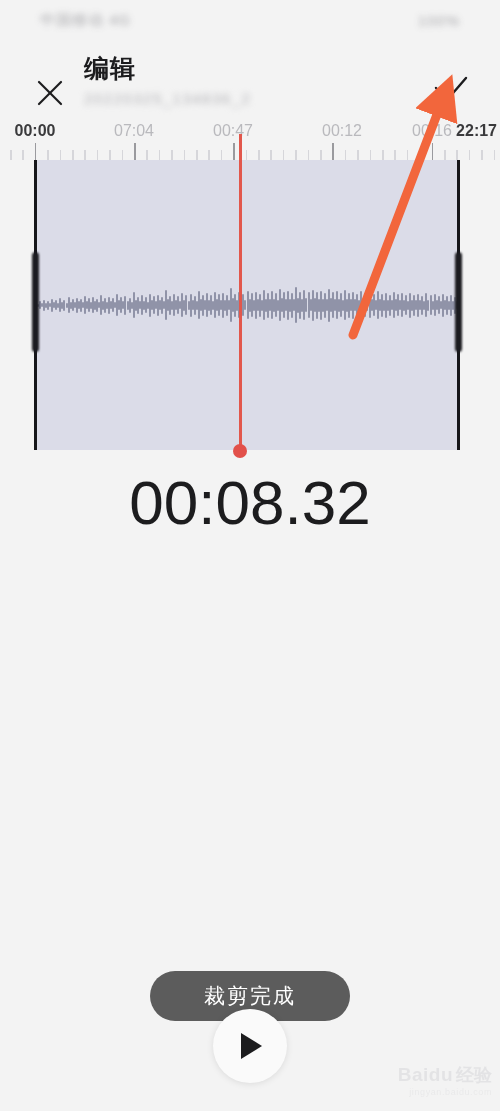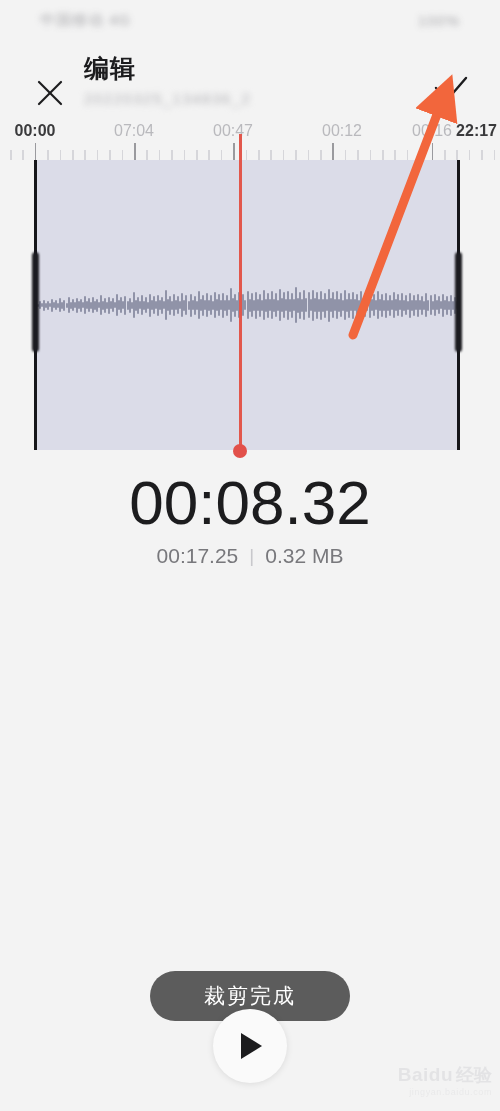--- a/index.html
+++ b/index.html
@@ -445,25 +445,20 @@
       <div class="grip"></div>
     </div>
   </div>
 
   <div class="playhead">
     <div class="dot"></div>
   </div>
 
   <div class="time-block">
     <div class="time-main">00:08.32</div>
-    <div class="time-sub">
-      <span>00:17.25</span>
-      <span class="divider">|</span>
-      <span>0.32 MB</span>
-    </div>
   </div>
 
 
   <button class="cta">裁剪完成</button>
 
   <div class="play-btn">
     <svg width="30" height="32" viewBox="0 0 30 32">
       <polygon points="6,3 27,16 6,29" fill="#1c1c1e"></polygon>
     </svg>
   </div>

